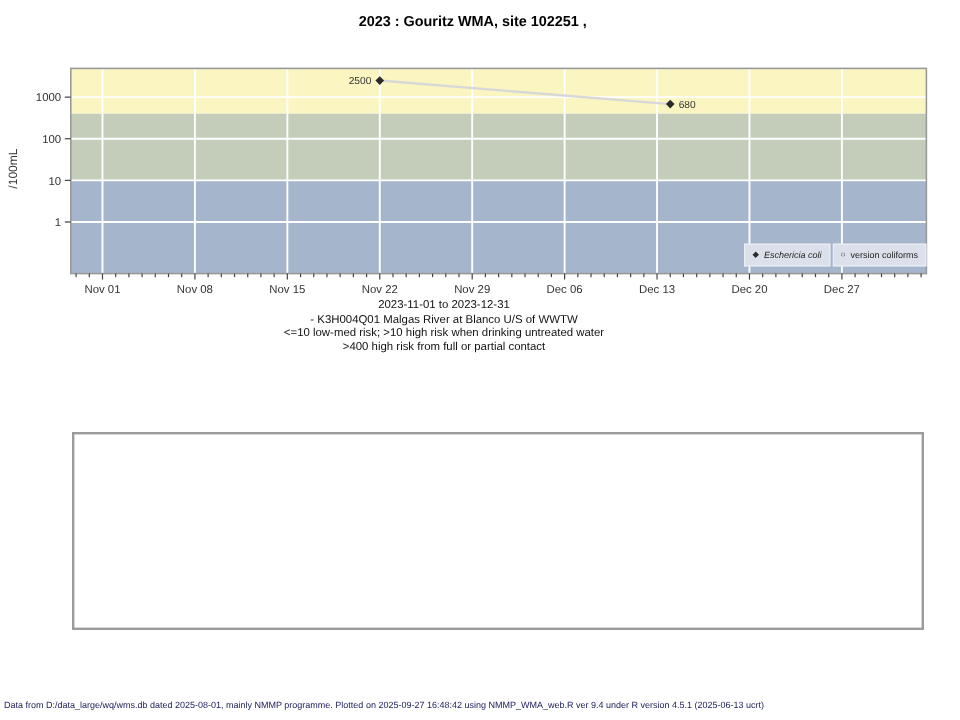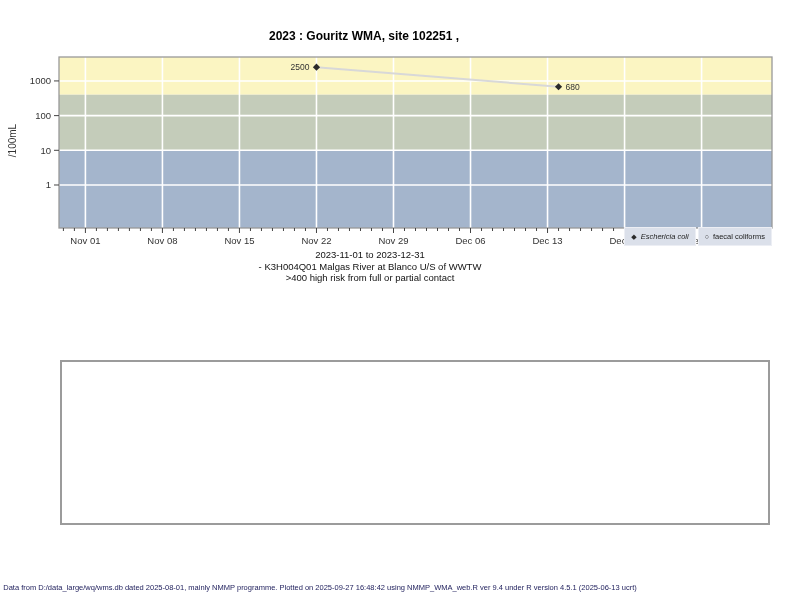--- a/index.html
+++ b/index.html
@@ -1,24 +1,24 @@
 <!DOCTYPE html>
 <html><head>
 <meta charset="utf-8">
 <style>
   html,body{margin:0;padding:0;background:#fff;}
   body{width:800px;height:600px;position:relative;overflow:hidden;
        font-family:"Liberation Sans", sans-serif;}
   .page{position:absolute;inset:0;background:#ffffff;}
-  .title-block{position:absolute;top:28px;left:0;width:728px;text-align:center;
-       font-weight:bold;font-size:12px;line-height:17px;color:#000;}
+  .title-block{position:absolute;top:10px;left:0;width:728px;text-align:center;
+       font-weight:bold;font-size:12px;line-height:17px;color:#000;padding-left:30px;}
   #chart-svg{position:absolute;top:0;left:0;}
   .ylab{position:absolute;top:135px;left:-28px;width:80px;text-align:center;
        font-size:10px;color:#333;transform:rotate(-90deg);}
-  .legend{position:absolute;top:203px;right:28px;display:flex;gap:2px;margin-top:24px;}
+  .legend{position:absolute;top:203px;right:28px;display:flex;gap:2px;}
   .legend .cell{background:#dbe0ea;border:1px solid #eceef4;padding:2px 6px;
        font-size:7.5px;color:#222;display:flex;align-items:center;gap:4px;height:13px;}
   .legend .sym{font-size:7px;line-height:7px;color:#2b2b2b;}
   .legend .ital{font-style:italic;}
   .caption{position:absolute;top:249px;left:0;width:740px;text-align:center;
        font-size:9.5px;line-height:11.5px;color:#111;}
   .empty-panel{position:absolute;left:60px;top:360px;width:706px;height:161px;
        border:2px solid #9b9b9b;background:#ffffff;}
   .footer{position:absolute;top:583px;left:0;width:640px;text-align:center;
        font-size:7.5px;color:#23235f;}
@@ -141,27 +141,28 @@
 
   <div class="ylab">/100mL</div>
 
   <div class="legend">
     <div class="cell">
       <span class="sym">◆</span>
       <span class="ital">Eschericia coli</span>
     </div>
     <div class="cell">
       <span class="sym">○</span>
-      <span>faecal coliforms</span>
+      <span>version coliforms</span>
     </div>
   </div>
 
   <div class="caption">
     <div>2023-11-01 to 2023-12-31</div>
     <div>- K3H004Q01 Malgas River at Blanco U/S of WWTW</div>
+    <div>&lt;=10 low-med risk; &gt;10 high risk when drinking untreated water</div>
     <div>&gt;400 high risk from full or partial contact</div>
   </div>
 
   <div class="empty-panel"></div>
 
   <div class="footer">Data from D:/data_large/wq/wms.db dated 2025-08-01, mainly NMMP programme. Plotted on 2025-09-27 16:48:42 using NMMP_WMA_web.R ver 9.4 under R version 4.5.1 (2025-06-13 ucrt)</div>
 
 </div>
 
 </body></html>

